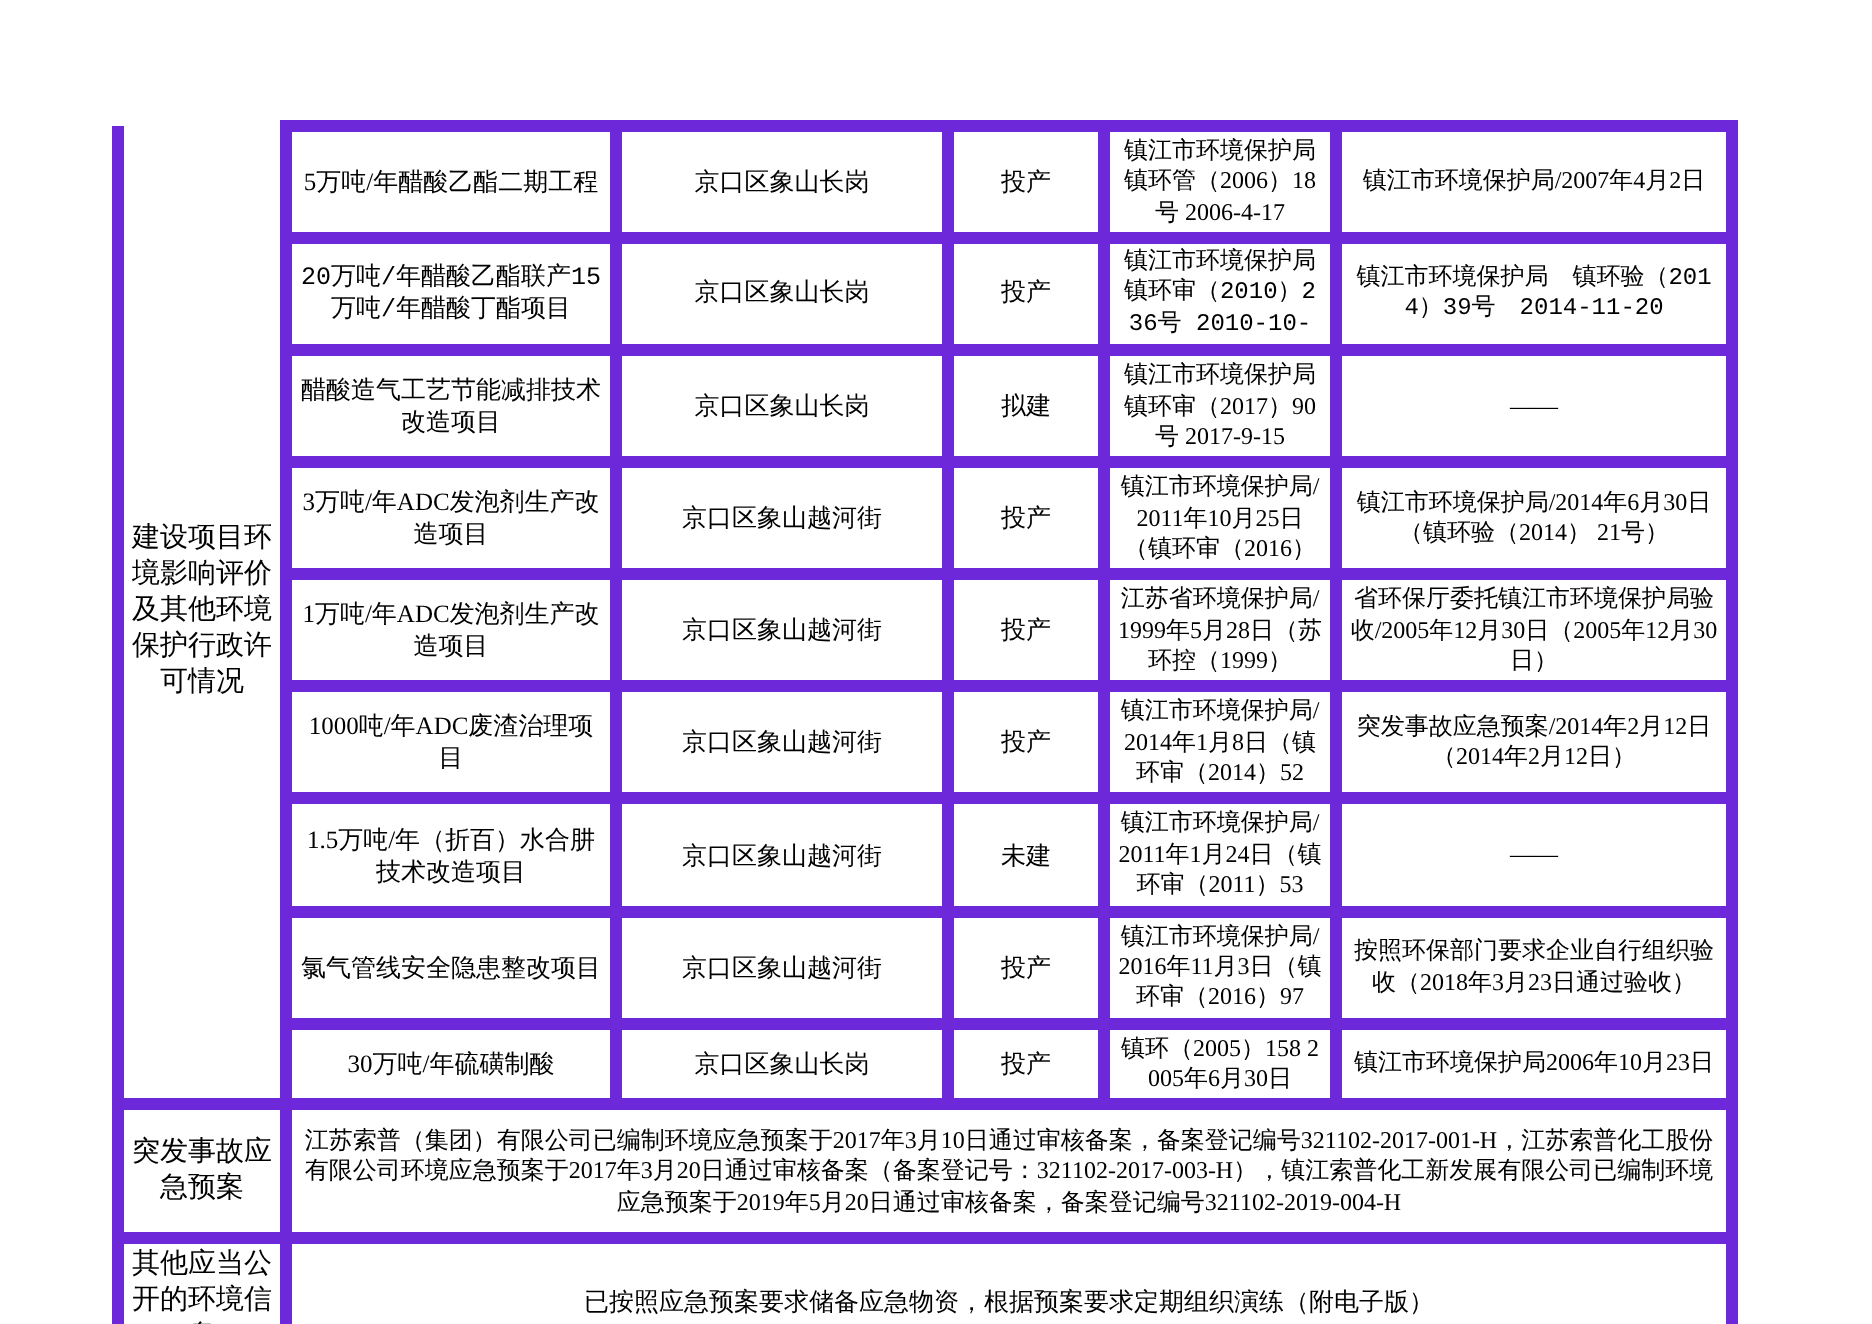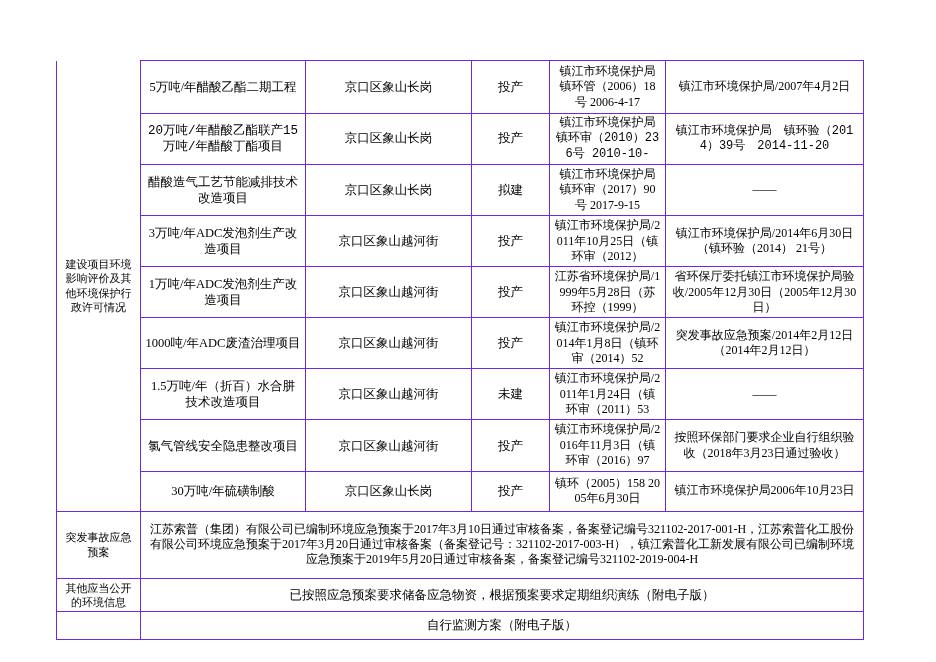--- a/index.html
+++ b/index.html
@@ -19,34 +19,34 @@
   table.disclosure {
     position: absolute;
     left: 56px; top: 60px;
     width: 807px;
     border-collapse: collapse;
     table-layout: fixed;
     font-size: 12.5px;
     line-height: 1.28;
   }
   table.disclosure td {
-    border: 1px solid #6d28d9;
+    border: 6px solid #6d28d9;
     padding: 2px 4px;
     text-align: center;
     vertical-align: middle;
     overflow: hidden;
   }
   
   td.section-label-tall {
     border-top: none !important;
     vertical-align: top;
     padding-top: 28px;
   }
   td.section-label, td.section-label-tall {
-    font-size: 11px;
+    font-size: 14px;
   }
   td.approval, td.acceptance {
     font-size: 12px;
     word-break: break-all;
   }
   td.emergency-content {
     text-align: left;
     font-size: 12px;
     padding: 3px 6px;
     word-break: break-all;
@@ -97,21 +97,21 @@
         <td>醋酸造气工艺节能减排技术改造项目</td>
         <td>京口区象山长岗</td>
         <td>拟建</td>
         <td class="approval">镇江市环境保护局 镇环审（2017）90号 2017-9-15</td>
         <td class="acceptance">——</td>
       </tr>
       <tr class="r4">
         <td>3万吨/年ADC发泡剂生产改造项目</td>
         <td>京口区象山越河街</td>
         <td>投产</td>
-        <td class="approval">镇江市环境保护局/2011年10月25日（镇环审（2012）</td>
+        <td class="approval">镇江市环境保护局/2011年10月25日（镇环审（2016）</td>
         <td class="acceptance">镇江市环境保护局/2014年6月30日（镇环验（2014） 21号）</td>
       </tr>
       <tr class="r5">
         <td>1万吨/年ADC发泡剂生产改造项目</td>
         <td>京口区象山越河街</td>
         <td>投产</td>
         <td class="approval">江苏省环境保护局/1999年5月28日（苏环控（1999）</td>
         <td class="acceptance">省环保厅委托镇江市环境保护局验收/2005年12月30日（2005年12月30日）</td>
       </tr>
       <tr class="r6">

